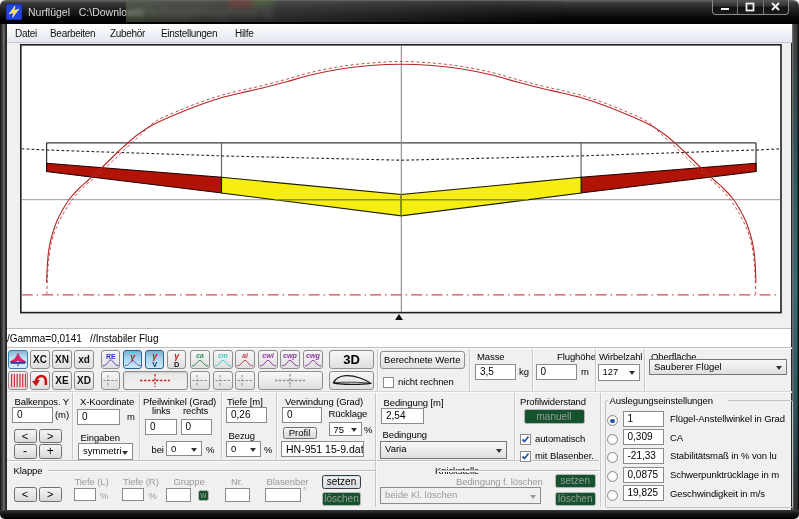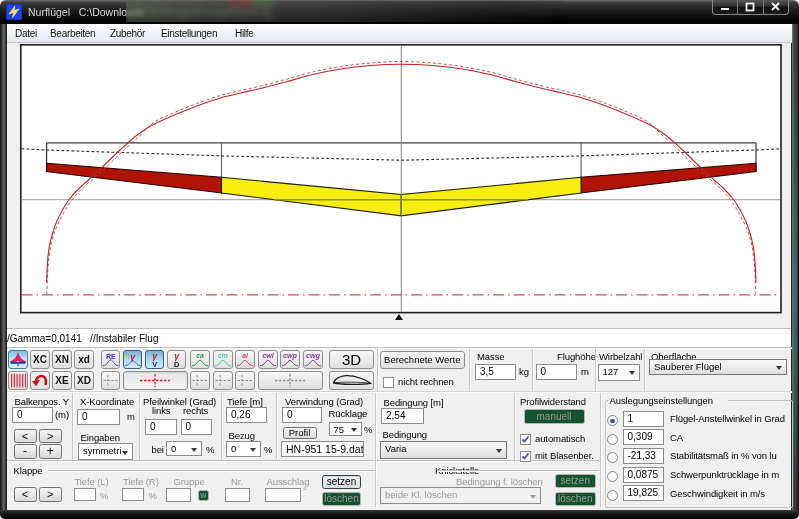--- a/index.html
+++ b/index.html
@@ -178,21 +178,21 @@
         <path d="M1,15.5 C6.5,15.5 7,9.5 10.0,9.5 C13,9.5 13.5,15.5 19,15.5" fill="none" stroke="#8a3a9a" stroke-width="1.1"></path>
       </svg>
     </div>
 <div class="tb" style="left:302.5px;top:350px;width:20px;height:18.5px;">
       <svg width="20" height="17" viewBox="0 0 20 17">
         <text x="10.0" y="7" fill="#8a3a9a" font-size="8" font-family="Liberation Sans" text-anchor="middle" font-style="italic" font-weight="bold">cwg</text>
         <path d="M1,15.5 C6.5,15.5 7,9.5 10.0,9.5 C13,9.5 13.5,15.5 19,15.5" fill="none" stroke="#8a3a9a" stroke-width="1.1"></path>
       </svg>
     </div>
 <div class="tb" style="left:329px;top:350px;width:45px;height:18.5px;">
-      <span style="font-weight:normal;font-size:15px">3D</span>
+      <span style="font-weight:bold;font-size:13px">3D</span>
     </div>
 <div class="tb" style="left:380px;top:351px;width:84.5px;height:17.5px;">
       <span style="font-size:9.5px;white-space:nowrap">Berechnete Werte</span>
     </div>
 <div class="tb" style="left:8px;top:371px;width:20px;height:18.5px;">
       <svg width="20" height="17" viewBox="0 0 20 17">
         <rect x="1.5" y="1" width="17" height="15" fill="#f6dcdc"></rect>
         <rect x="2.2" y="1" width="1.3" height="15" fill="#c03040"></rect>
         <rect x="5.300000000000001" y="1" width="1.3" height="15" fill="#c03040"></rect>
         <rect x="8.4" y="1" width="1.3" height="15" fill="#c03040"></rect>
@@ -375,21 +375,21 @@
 <div class="lblg" style="left:123px;top:476px;">Tiefe (R)</div>
 <div class="fld" style="left:121.5px;top:487.5px;width:22px;height:13.5px;"></div>
 <div class="lblg" style="left:148.5px;top:490px;">%</div>
 <div class="lblg" style="left:173.5px;top:476px;">Gruppe</div>
 <div class="fld" style="left:166px;top:487.5px;width:24.5px;height:14.5px;"></div>
 <div class="btn dis" style="left:197.8px;top:489.9px;width:11px;height:11px;">
       <span style="font-size:8.5px">w</span>
     </div>
 <div class="lblg" style="left:231px;top:476px;">Nr.</div>
 <div class="fld" style="left:224.8px;top:487.5px;width:25.5px;height:14.5px;"></div>
-<div class="lblg" style="left:266.5px;top:476px;">Ausschlag</div>
+<div class="lblg" style="left:266.5px;top:476px;">Blasenber</div>
 <div class="fld" style="left:265px;top:487.5px;width:35.5px;height:14.5px;"></div>
 <div class="lblg" style="left:303px;top:485px;">°</div>
 <div class="btn def" style="left:322px;top:474.5px;width:39px;height:14px;">
       <span style="font-size:10px">setzen</span>
     </div>
 <div class="btn dis" style="left:322px;top:491.5px;width:39px;height:14px;">
       <span style="font-size:10px">löschen</span>
     </div>
 <div class="lbl" style="left:387px;top:464.5px;padding-left:48px;">Knickstelle</div>
 <div class="hdivd" style="left:437px;top:470px;width:162px;height:1px;"></div>

